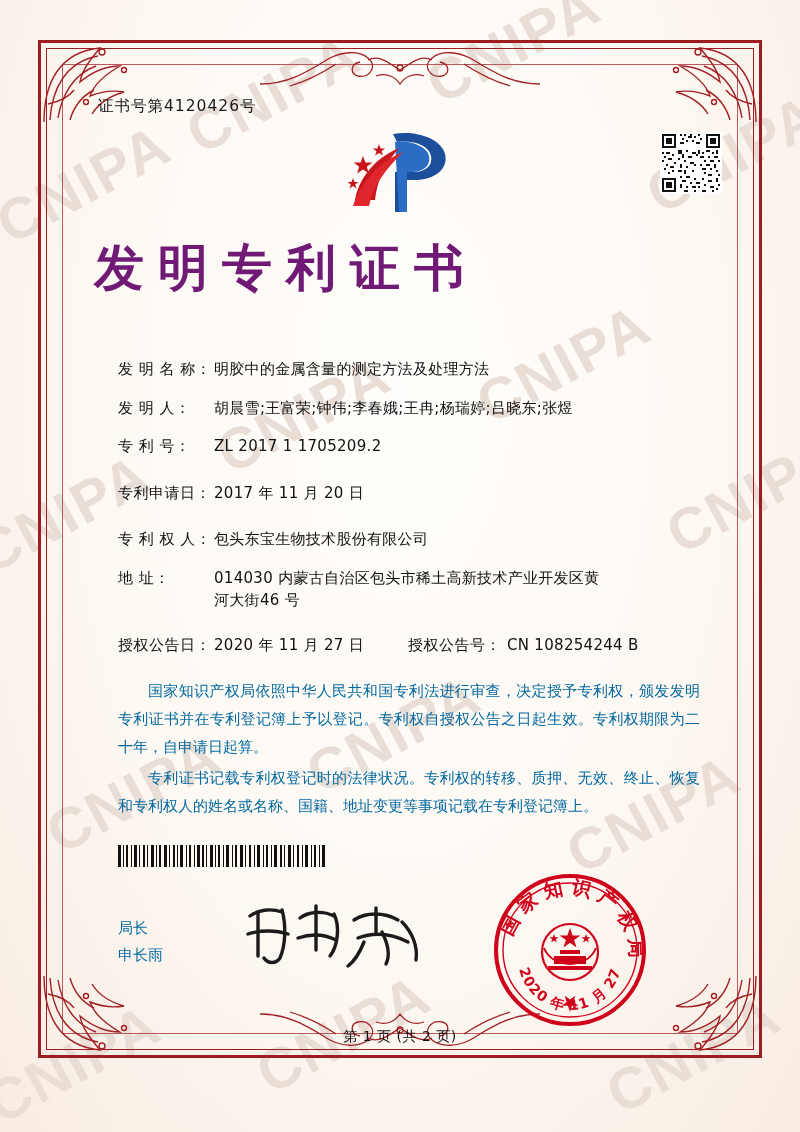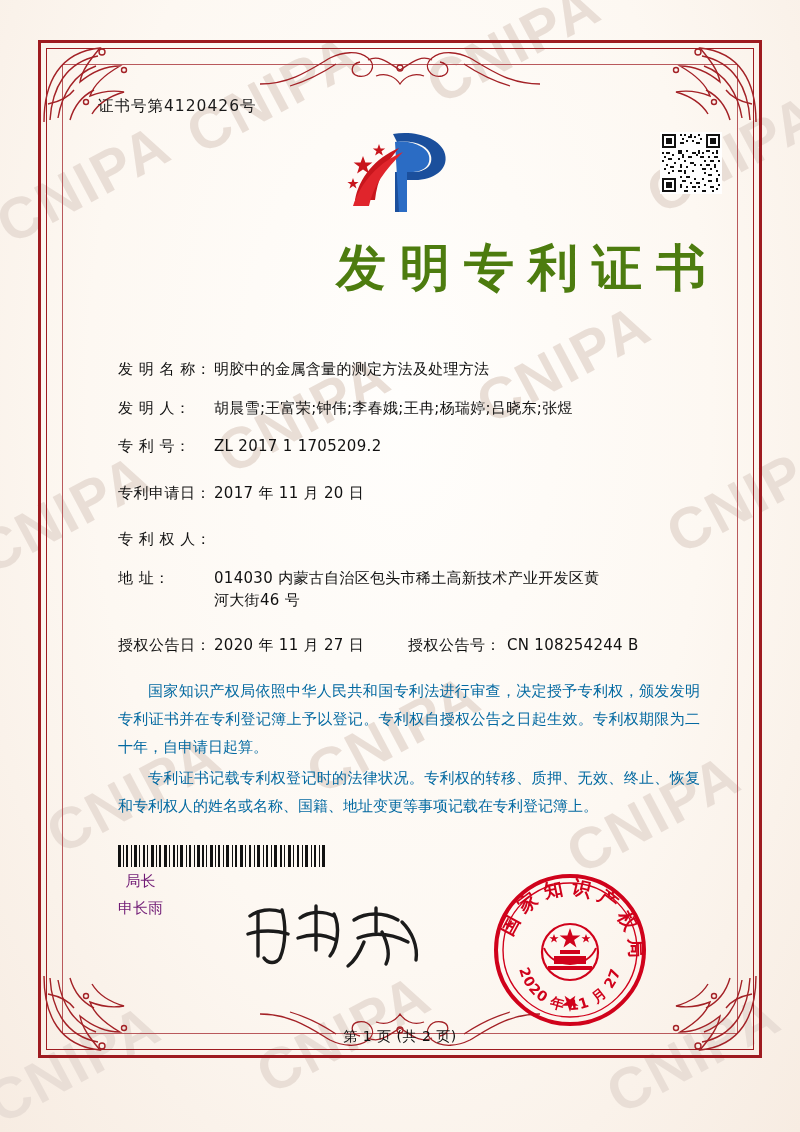--- a/index.html
+++ b/index.html
@@ -119,24 +119,24 @@
   
   .qr {
     position: absolute;
     right: 78px;
     top: 132px;
     width: 62px;
     height: 62px;
   }
 
   .title {
-    text-align: right;
+    text-align: left;
     font-size: 50px;
     letter-spacing: 14px;
-    color: #4d7c0f;
+    color: #701a75;
     font-weight: bold;
     margin-top: 118px;
     font-family: "DejaVu Serif", "Liberation Serif", serif;
     text-indent: 14px;
   }
 
   .fields {
     margin-top: 56px;
     margin-left: 38px;
     font-size: 15px;
@@ -177,25 +177,24 @@
     position: absolute;
     left: 118px;
     top: 845px;
     height: 22px;
     width: 210px;
   }
 
   .signature-block {
     position: absolute;
     left: 118px;
-    top: 868px;
+    top: 915px;
     font-size: 15px;
     line-height: 1.8;
-    color: #701a75;
-    text-align: center;
+    color: #0369a1;
   }
   .sig-script {
     position: absolute;
     left: 242px;
     top: 898px;
     width: 190px;
     height: 74px;
     color: #1b1b1b;
   }
 
@@ -478,20 +477,21 @@
         <div class="val">ZL 2017 1 1705209.2</div>
       </div>
 
       <div class="row" style="margin-top:24px">
         <div class="lbl">专利申请日：</div>
         <div class="val">2017 年 11 月 20 日</div>
       </div>
 
       <div class="row" style="margin-top:24px">
         <div class="lbl">专 利 权 人：</div>
+        <div class="val">包头东宝生物技术股份有限公司</div>
       </div>
 
       <div class="row" style="margin-top:16px">
         <div class="lbl">地 址：</div>
         <div class="val">
           <div>014030 内蒙古自治区包头市稀土高新技术产业开发区黄</div>
           <div>河大街46 号</div>
         </div>
       </div>
 

